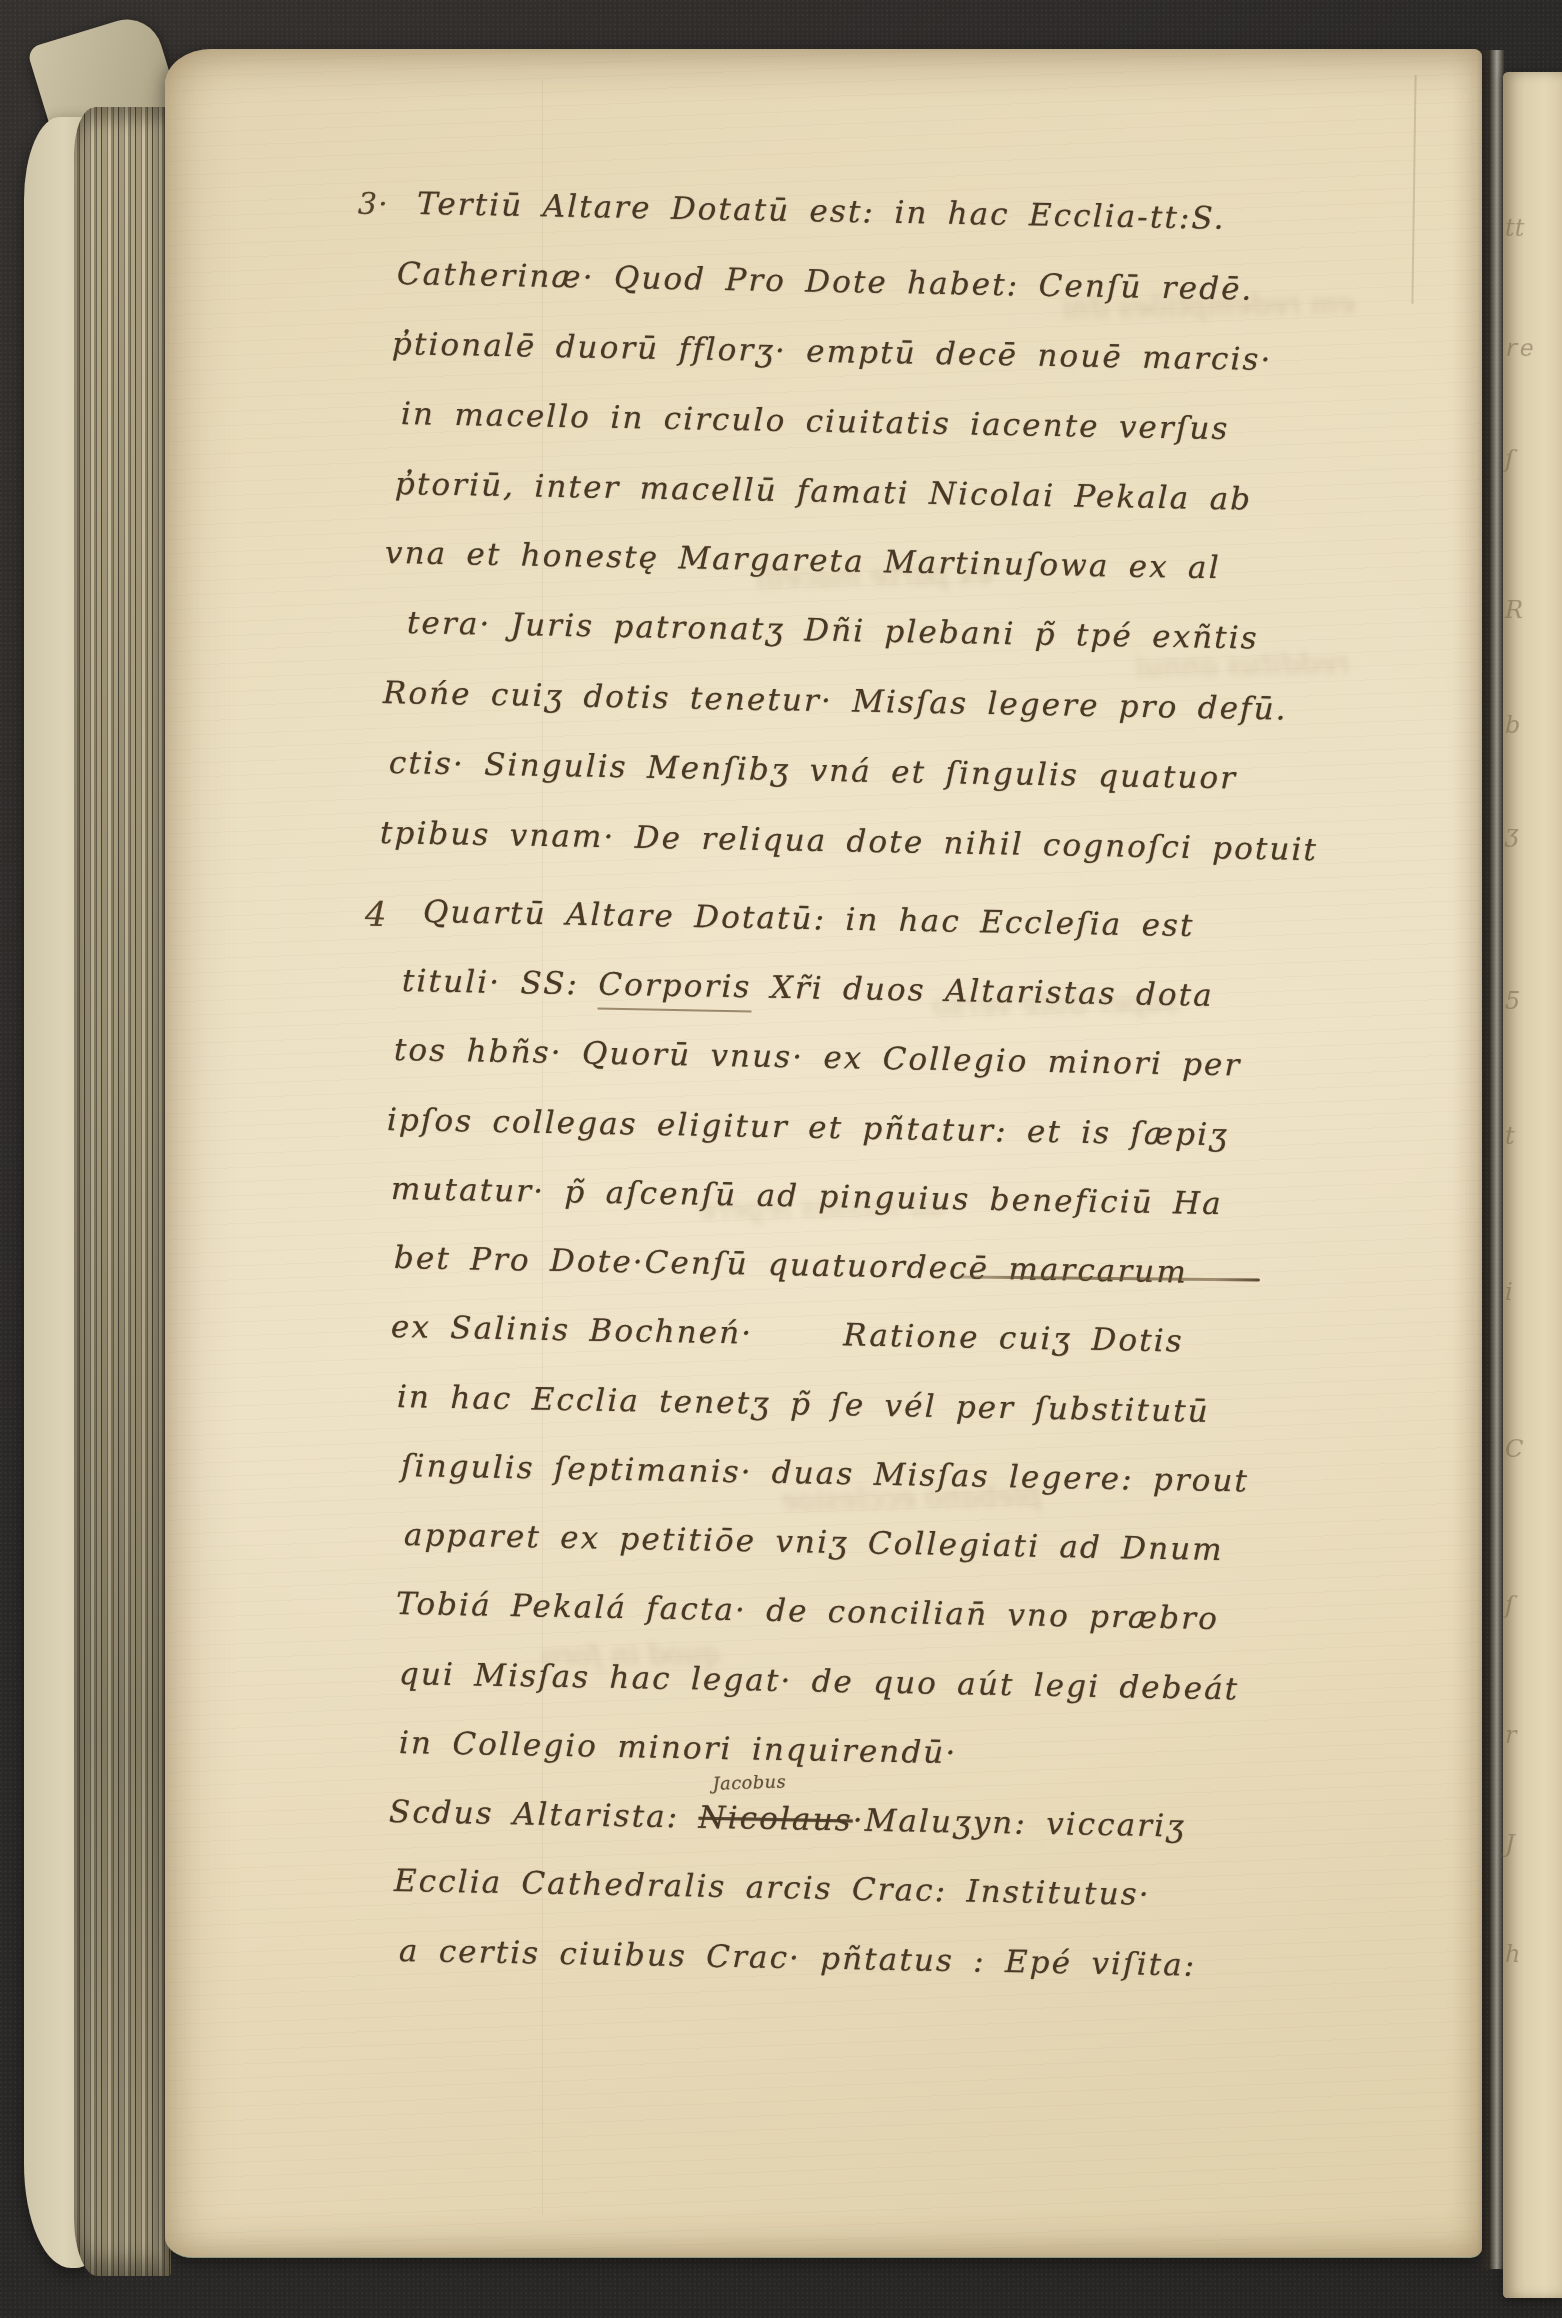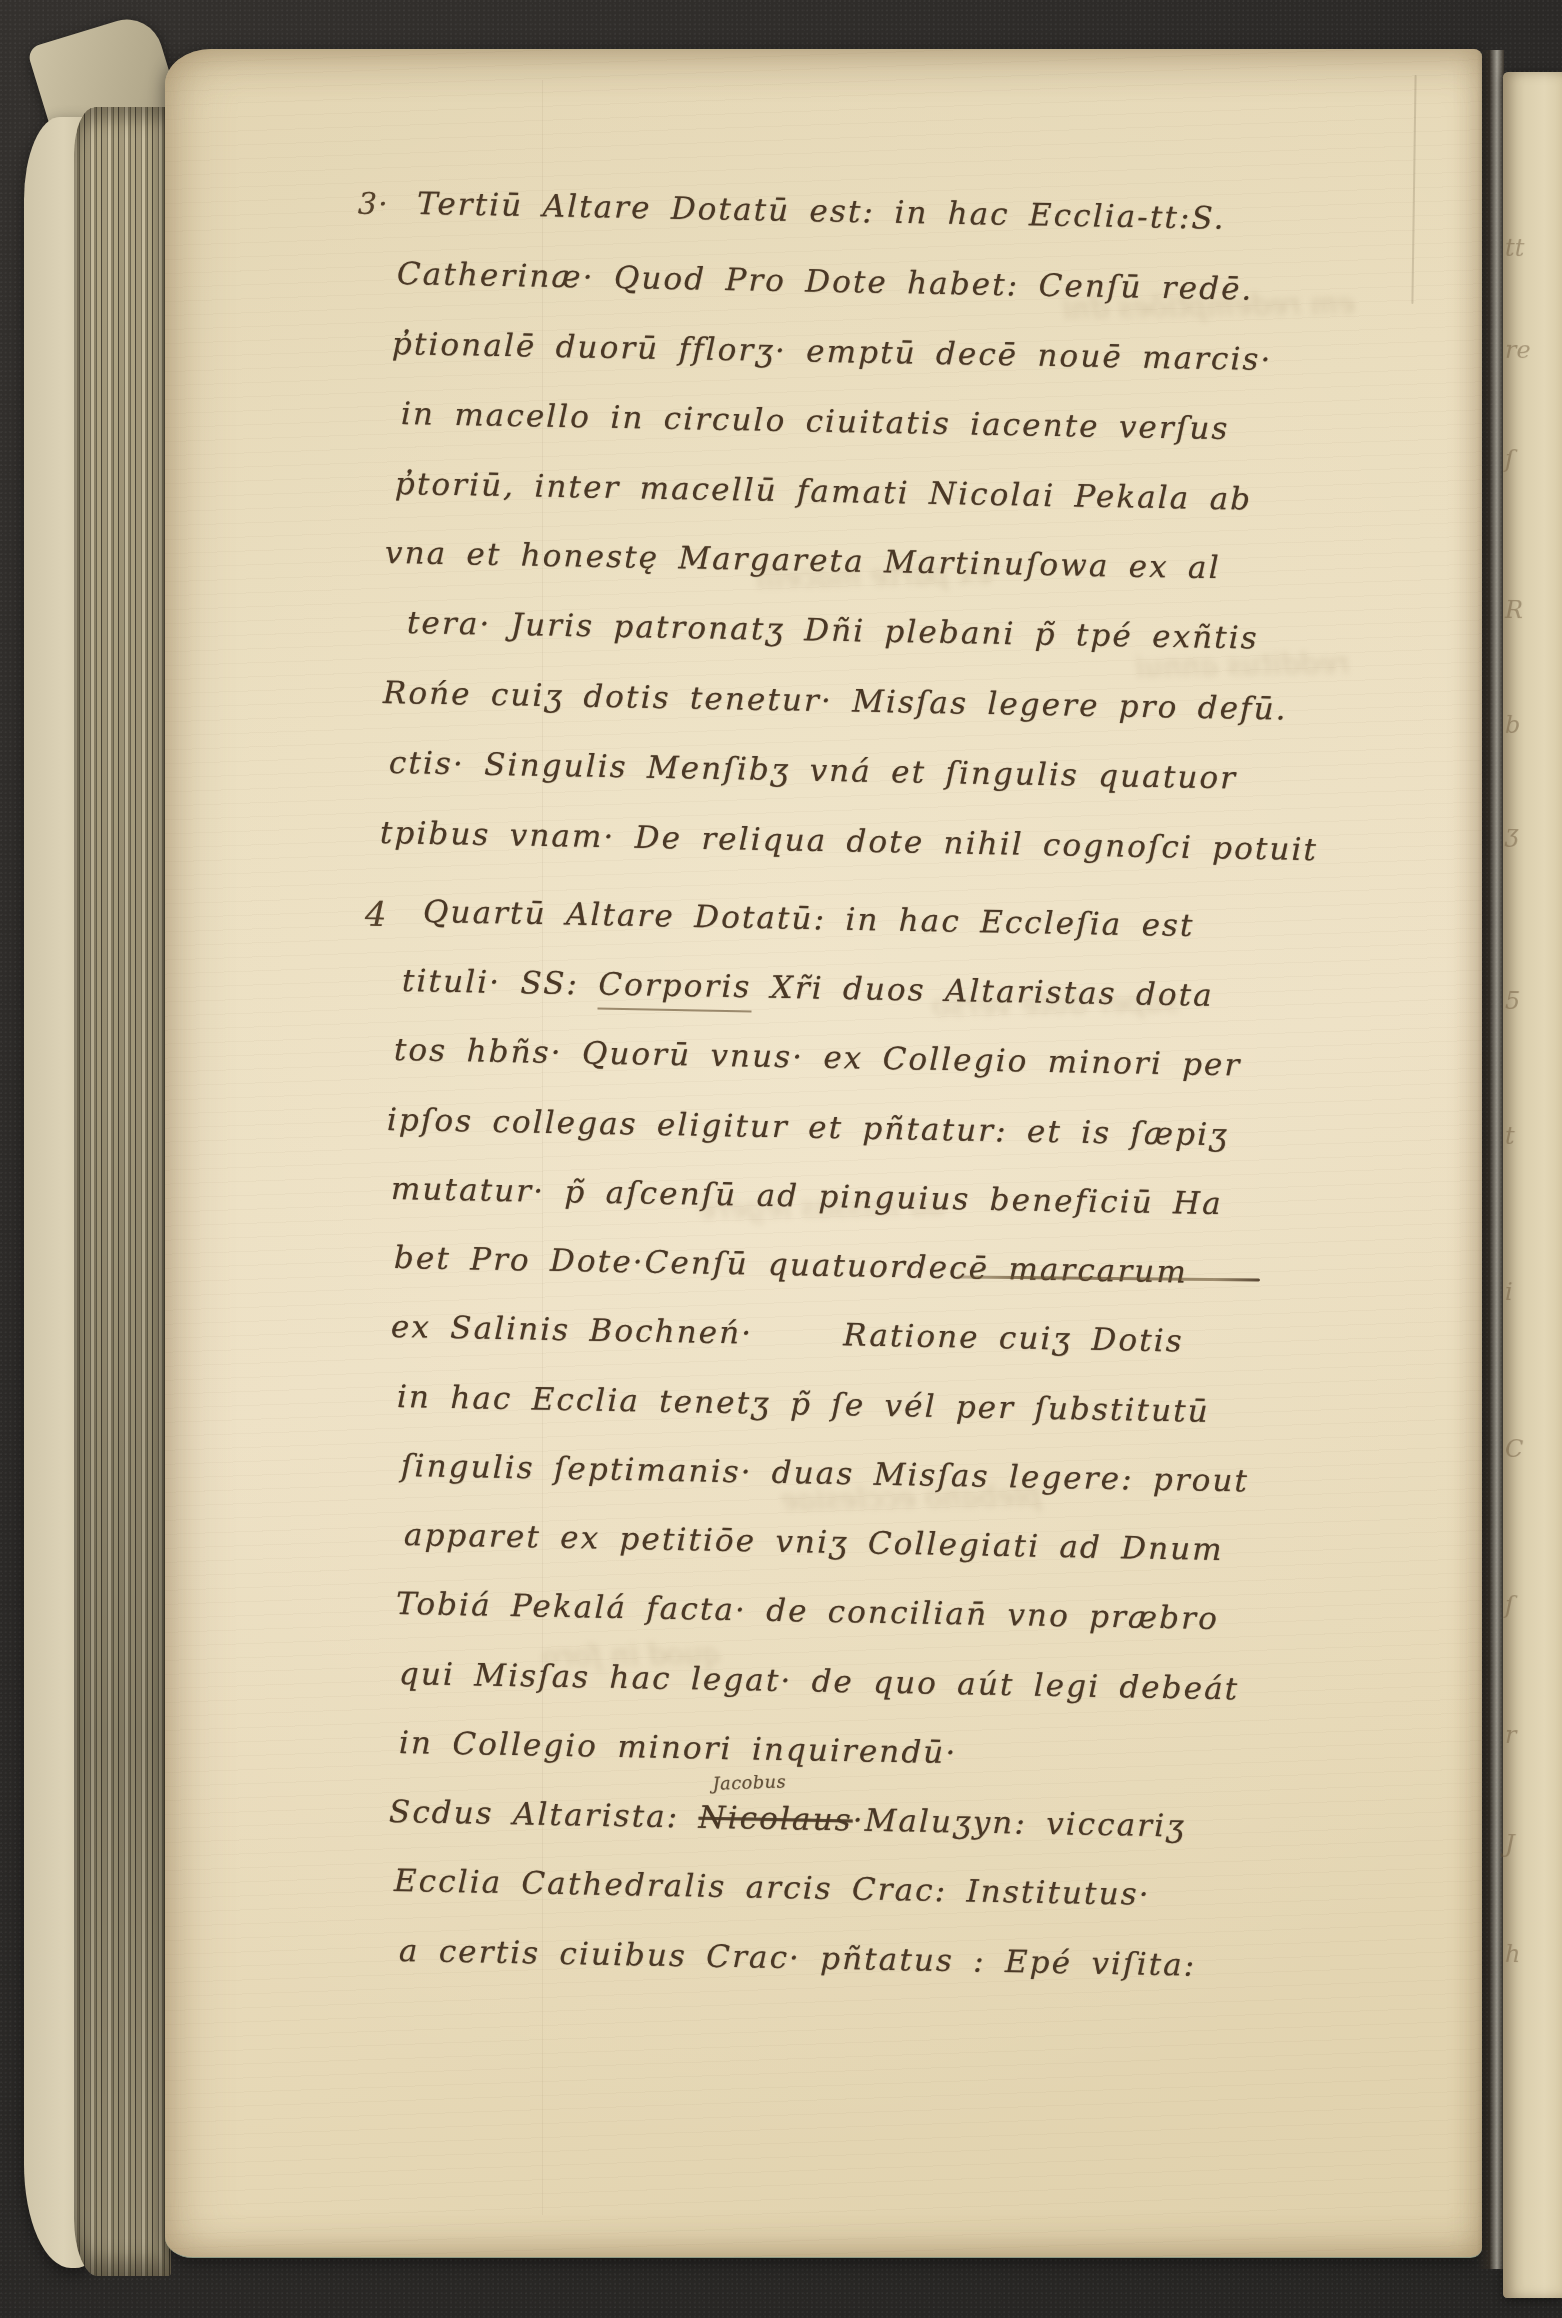--- a/index.html
+++ b/index.html
@@ -207,22 +207,22 @@
   </div>
 
   <div class="line" style="left:394px;top:1864px;">Ecclia Cathedralis arcis Crac: Institutus·</div>
   <div class="line" style="left:399px;top:1934px;">a certis ciuibus Crac· pñtatus : Epé viſita:</div>
 
   <div class="separator-stroke"></div>
 </div>
 
 <div class="gutter"></div>
 <div class="facing-sliver">
-  <span class="edge-fragment" style="top:164px;text-align:right;">tt</span>
-  <span class="edge-fragment" style="top:266px;">re</span>
+  <span class="edge-fragment" style="top:144px;text-align:right;">tt</span>
+  <span class="edge-fragment" style="top:266px;font-family:Liberation Mono, monospace;">re</span>
   <span class="edge-fragment" style="top:375px;">ſ</span>
   <span class="edge-fragment" style="top:526px;">R</span>
   <span class="edge-fragment" style="top:641px;">b</span>
   <span class="edge-fragment" style="top:750px;">ʒ</span>
   <span class="edge-fragment" style="top:917px;">5</span>
   <span class="edge-fragment" style="top:1052px;">t</span>
   <span class="edge-fragment" style="top:1208px;">i</span>
   <span class="edge-fragment" style="top:1365px;">C</span>
   <span class="edge-fragment" style="top:1521px;">ſ</span>
   <span class="edge-fragment" style="top:1651px;">r</span>

